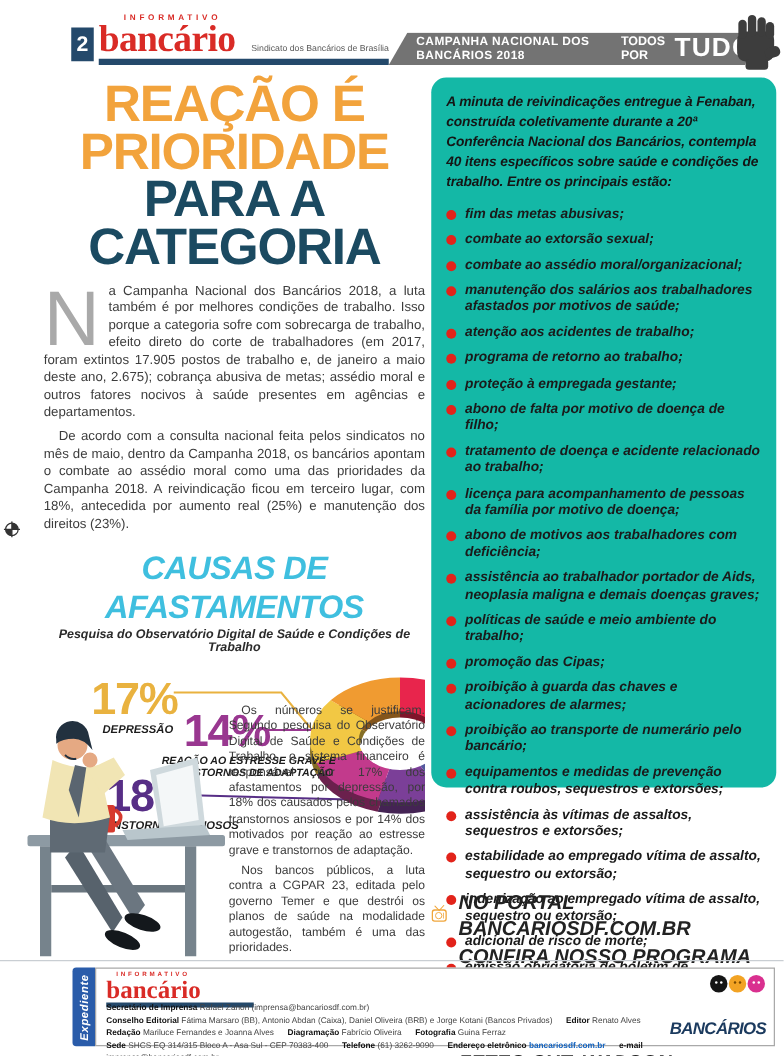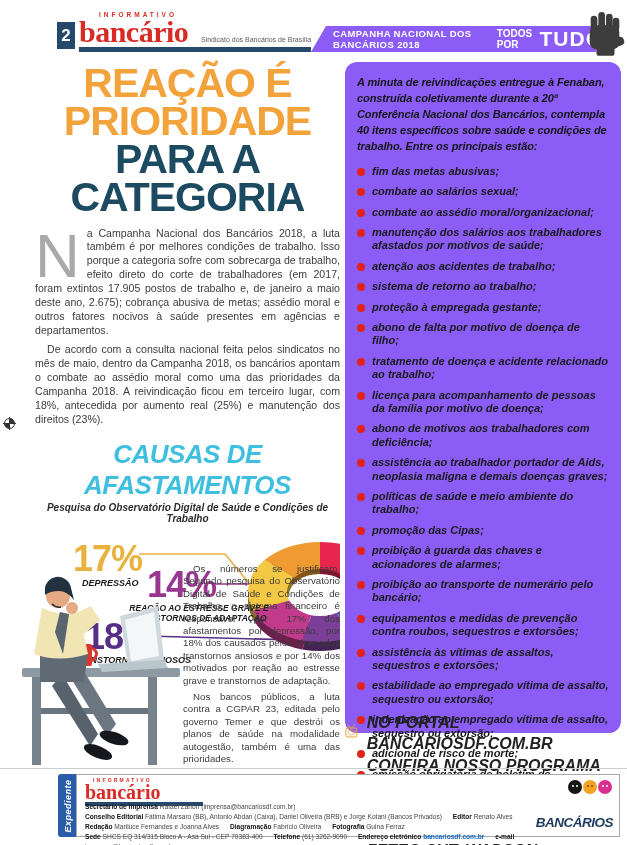--- a/index.html
+++ b/index.html
@@ -10,21 +10,21 @@
   
   .hdr-num { position:absolute; left:57px; top:22px; width:18px; height:27px;
              background:#24496b; color:#fff; font-weight:bold; font-size:17px;
              display:flex; align-items:center; justify-content:center; }
   .hdr-logo { position:absolute; left:79px; top:11px; }
   .hdr-kicker { color:#d92b26; font-size:6.5px; font-weight:bold; letter-spacing:3px; margin-left:20px; }
   .hdr-name { color:#d92b26; font-family:"Liberation Serif", serif; font-weight:bold;
               font-size:30px; line-height:0.95; letter-spacing:-0.5px; }
   .hdr-bar { position:absolute; left:79px; top:47px; width:232px; height:5px; background:#24496b; }
   .hdr-tag { position:absolute; left:201px; top:36px; font-size:7px; color:#5a5a5a; }
-  .banner { position:absolute; left:311px; top:26px; width:292px; height:26px; background:#8b5cf6;
+  .banner { position:absolute; left:311px; top:26px; width:292px; height:26px; background:#737373;
             clip-path:polygon(15px 0, 100% 0, calc(100% - 7px) 100%, 0 100%);
             display:flex; align-items:center; padding-left:22px; color:#fff; }
   .bn-camp { font-size:9.5px; font-weight:bold; letter-spacing:.4px; }
   .bn-todos { font-size:10px; font-weight:bold; margin-left:12px; }
   .bn-tudo { font-size:21px; font-weight:bold; letter-spacing:1px; margin-left:3px; }
   .fist { position:absolute; right:1px; top:2px; }
 
   
   .col-left { position:absolute; left:35px; top:64px; width:305px; }
   .title { text-align:center; font-weight:800; font-size:41px; line-height:.93; letter-spacing:-1px; }
@@ -47,22 +47,22 @@
   .v18 { left:50px; top:76px; color:#572e86; }
   .l18 { left:37px; top:115px; }
 
   .col-text { position:absolute; left:183px; top:563px; width:157px;
               font-size:9.7px; line-height:1.28; text-align:justify; color:#3c3c3c; }
   .col-text p { text-indent:10px; } .col-text p + p { margin-top:4px; }
   .illus { position:absolute; left:2px; top:556px; }
   .regmark { position:absolute; left:3px; top:417px; }
 
   
-  .panel { position:absolute; left:345px; top:62px; width:276px; height:671px;
-           background:#8b5cf6; border-radius:12px; padding:13px 12px 8px 12px; }
+  .panel { position:absolute; left:345px; top:62px; width:276px; height:568px;
+           background:#14b8a6; border-radius:12px; padding:13px 12px 8px 12px; }
   .panel-intro { font-size:11px; font-weight:bold; font-style:italic; color:#151515;
                  line-height:1.45; letter-spacing:-0.1px; margin-bottom:10px; }
   .bullet-item { display:flex; gap:7px; margin-bottom:7px; }
   .dot { flex:none; width:8px; height:8px; border-radius:50%; background:#e2231a; margin-top:3px; }
   .btxt { font-size:11px; font-style:italic; font-weight:600; color:#1a1a1a; line-height:1.22; }
 
   .tv { position:absolute; left:345px; top:700px; width:278px; display:flex; gap:9px; }
   .tv-text { font-style:italic; font-size:16px; line-height:1.33; color:#222;
              padding-top:12px; font-weight:600; }
   .tv-text b { font-weight:800; }
@@ -217,37 +217,37 @@
 
 <div class="panel">
   <div class="panel-intro">A minuta de reivindicações entregue à Fenaban, construída coletivamente durante a 20ª Conferência Nacional dos Bancários, contempla 40 itens específicos sobre saúde e condições de trabalho. Entre os principais estão:</div>
   <div class="bullets">
       <div class="bullet-item">
       <span class="dot"></span>
       <span class="btxt">fim das metas abusivas;</span>
     </div>
       <div class="bullet-item">
       <span class="dot"></span>
-      <span class="btxt">combate ao salários sexual;</span>
+      <span class="btxt">combate ao extorsão sexual;</span>
     </div>
       <div class="bullet-item">
       <span class="dot"></span>
       <span class="btxt">combate ao assédio moral/organizacional;</span>
     </div>
       <div class="bullet-item">
       <span class="dot"></span>
       <span class="btxt">manutenção dos salários aos trabalhadores afastados por motivos de saúde;</span>
     </div>
       <div class="bullet-item">
       <span class="dot"></span>
       <span class="btxt">atenção aos acidentes de trabalho;</span>
     </div>
       <div class="bullet-item">
       <span class="dot"></span>
-      <span class="btxt">sistema de retorno ao trabalho;</span>
+      <span class="btxt">programa de retorno ao trabalho;</span>
     </div>
       <div class="bullet-item">
       <span class="dot"></span>
       <span class="btxt">proteção à empregada gestante;</span>
     </div>
       <div class="bullet-item">
       <span class="dot"></span>
       <span class="btxt">abono de falta por motivo de doença de filho;</span>
     </div>
       <div class="bullet-item">

